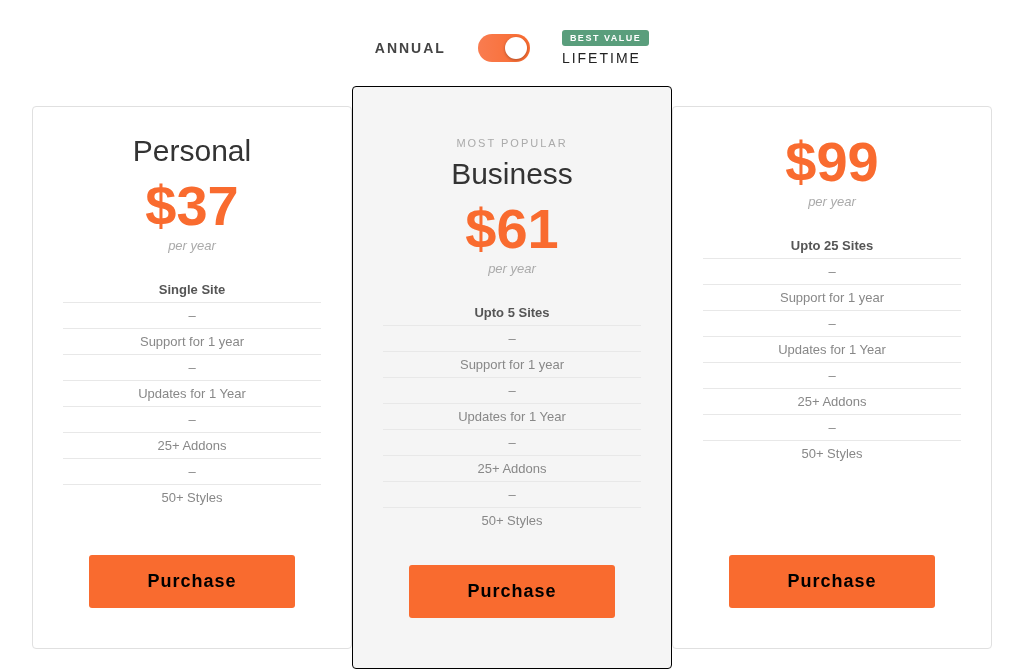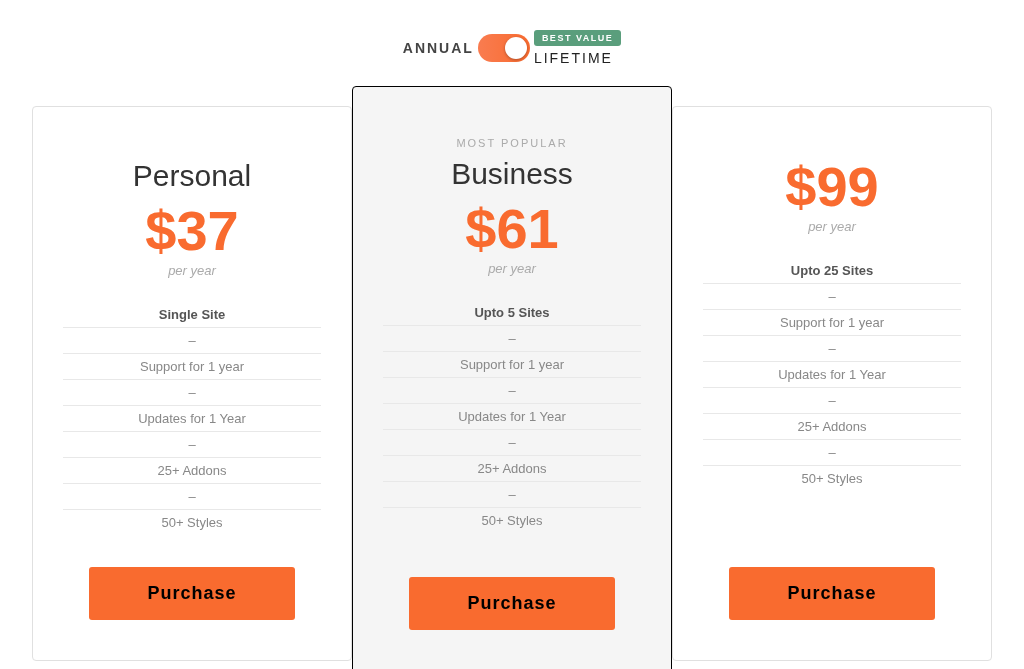--- a/index.html
+++ b/index.html
@@ -11,21 +11,21 @@
       flex-direction: column;
       align-items: center;
       justify-content: center;
       padding: 30px 20px;
     }
 
     
     .toggle-section {
       display: flex;
       align-items: center;
-      gap: 4px;
+      gap: 32px;
       margin-bottom: 40px;
       position: relative;
     }
     .toggle-label {
       font-size: 14px;
       font-weight: 700;
       letter-spacing: 2px;
       color: #444;
       text-transform: uppercase;
     }
@@ -83,21 +83,21 @@
       gap: 0;
       width: 100%;
       max-width: 960px;
     }
 
     .card {
       flex: 1;
       background: #fff;
       border: 1px solid #e0e0e0;
       border-radius: 4px;
-      padding: 52px 30px 40px 30px;
+      padding: 27px 30px 40px 30px;
       display: flex;
       flex-direction: column;
       align-items: center;
       text-align: center;
     }
 
     .card.featured {
       background: #f5f5f5;
       border: 1px solid #000000;
       border-radius: 4px;

